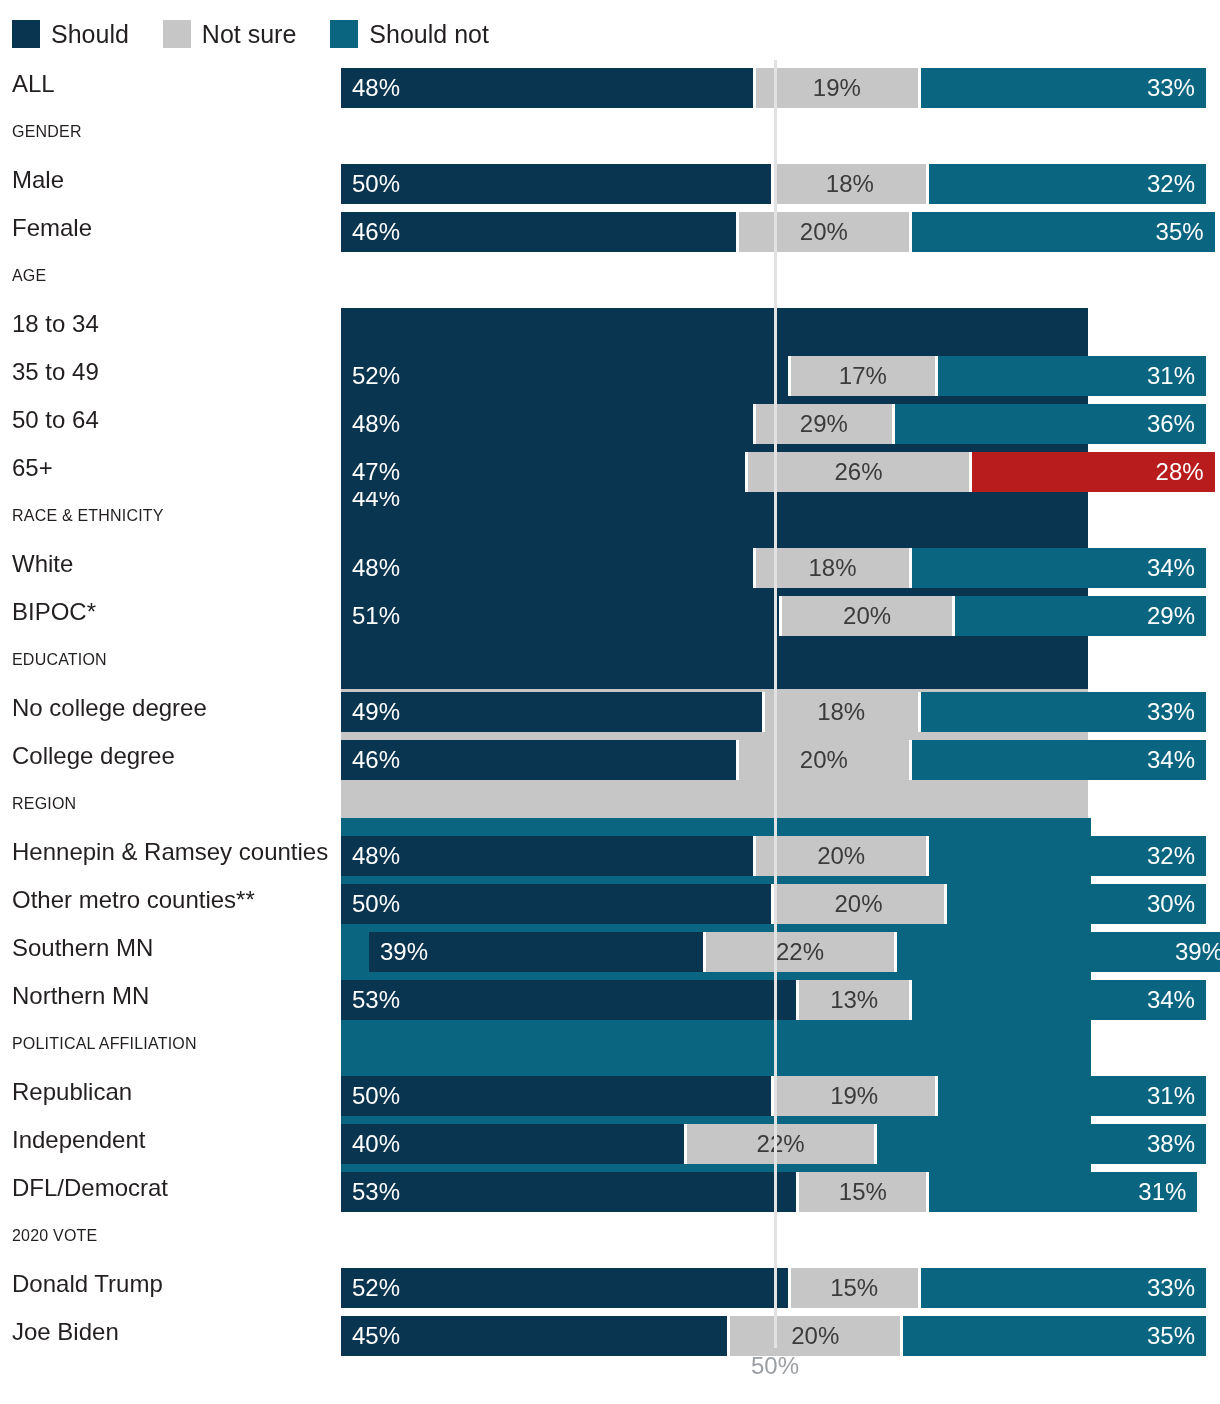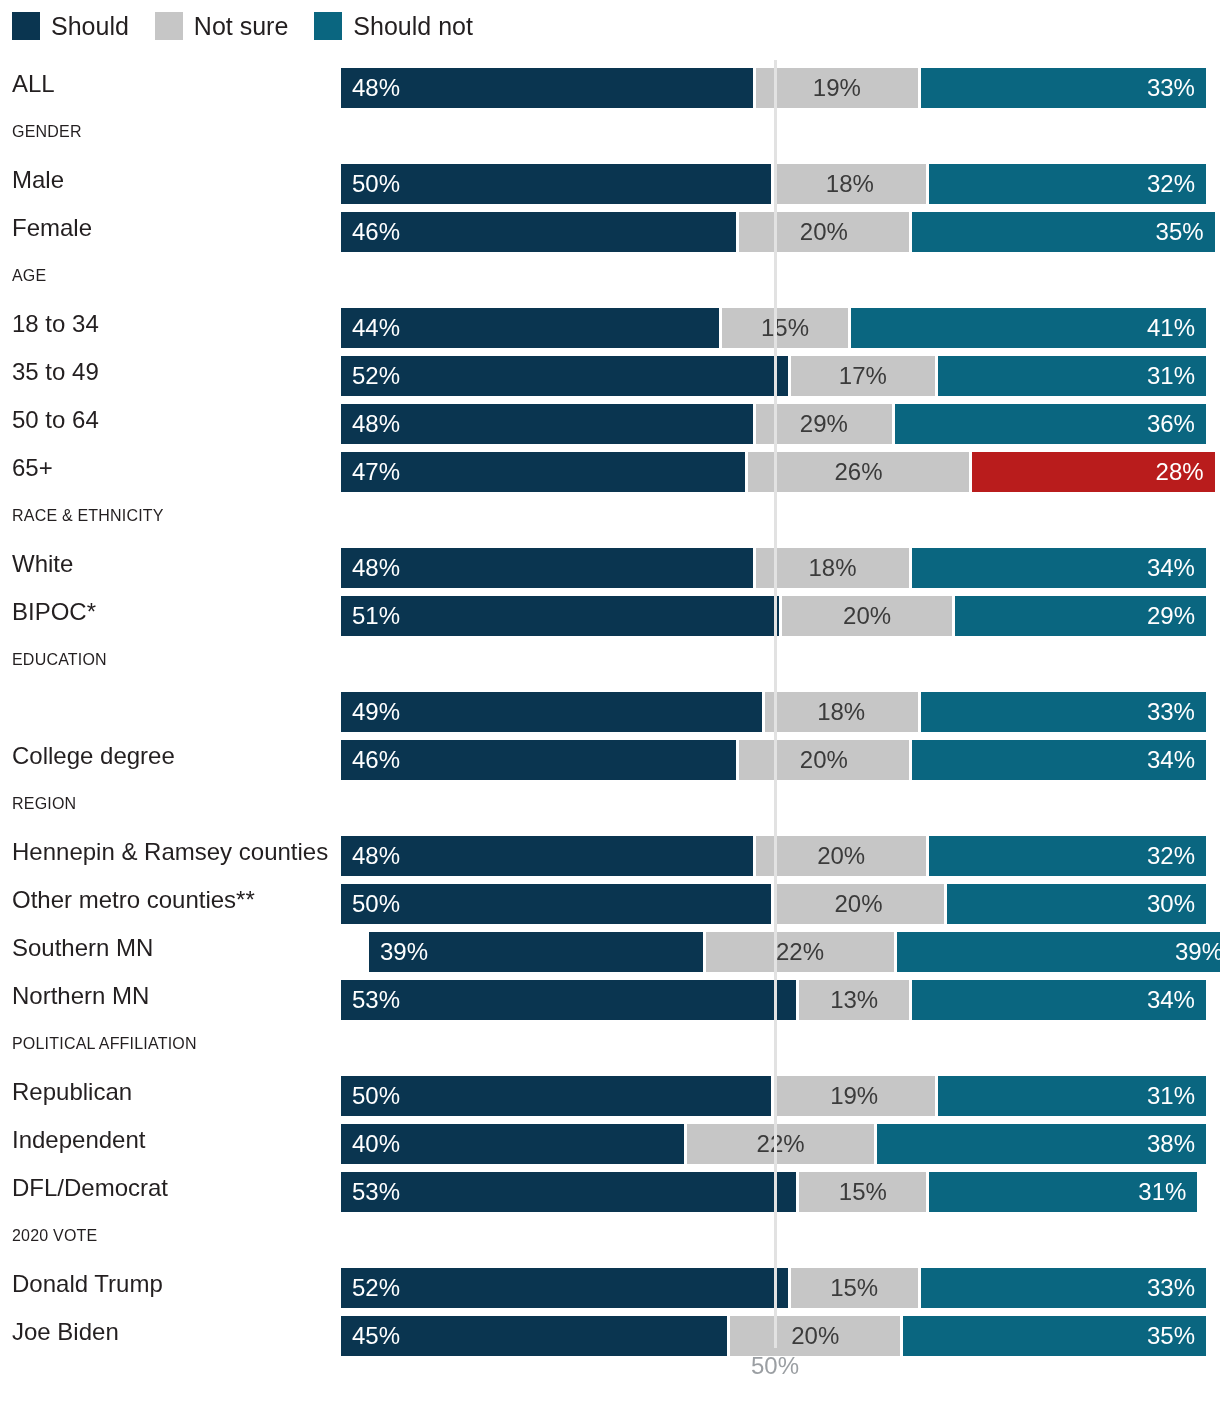--- a/index.html
+++ b/index.html
@@ -17,22 +17,22 @@
     position: relative;
   }
 
   
   #legend {
     position: absolute;
     left: 12px;
     top: 12px;
     height: 36px;
     display: flex;
-    align-items: flex-start;
-    gap: 0;
+    align-items: flex-end;
+    gap: 8px;
   }
   .legend-entry {
     display: flex;
     align-items: center;
     margin-right: 26px;
   }
   .legend-swatch {
     width: 28px;
     height: 28px;
     flex: 0 0 auto;
@@ -180,21 +180,21 @@
         <div class="seg shouldnot" style="flex: 0 0 302.75px; background: rgb(10, 102, 128);">
           <span class="v">35%</span>
         </div>
       </div>
     </div>
     <div class="row group">
       <div class="row-label">AGE</div>
     </div>
     <div class="row">
       <div class="row-label">18 to 34</div>
-      <div class="bar" style="width: 750px;">
+      <div class="bar" style="width: 750px; flex-direction: column;">
         <div class="seg should" style="flex: 0 0 380.6px; background: rgb(10, 53, 80);">
           <span class="v">44%</span>
         </div>
         <div class="seg notsure" style="flex: 0 0 129.75px; background: rgb(198, 198, 198);">
           <span class="v">15%</span>
         </div>
         <div class="seg shouldnot" style="flex: 0 0 354.65px; background: rgb(10, 102, 128);">
           <span class="v">41%</span>
         </div>
       </div>
@@ -269,20 +269,21 @@
         </div>
         <div class="seg shouldnot" style="flex: 0 0 250.85px; background: rgb(10, 102, 128);">
           <span class="v">29%</span>
         </div>
       </div>
     </div>
     <div class="row group">
       <div class="row-label">EDUCATION</div>
     </div>
     <div class="row">
+      <div class="row-label">No college degree</div>
       <div class="bar" style="width: 865px;">
         <div class="seg should" style="flex: 0 0 423.85px; background: rgb(10, 53, 80);">
           <span class="v">49%</span>
         </div>
         <div class="seg notsure" style="flex: 0 0 155.7px; background: rgb(198, 198, 198);">
           <span class="v">18%</span>
         </div>
         <div class="seg shouldnot" style="flex: 0 0 285.45px; background: rgb(10, 102, 128);">
           <span class="v">33%</span>
         </div>

